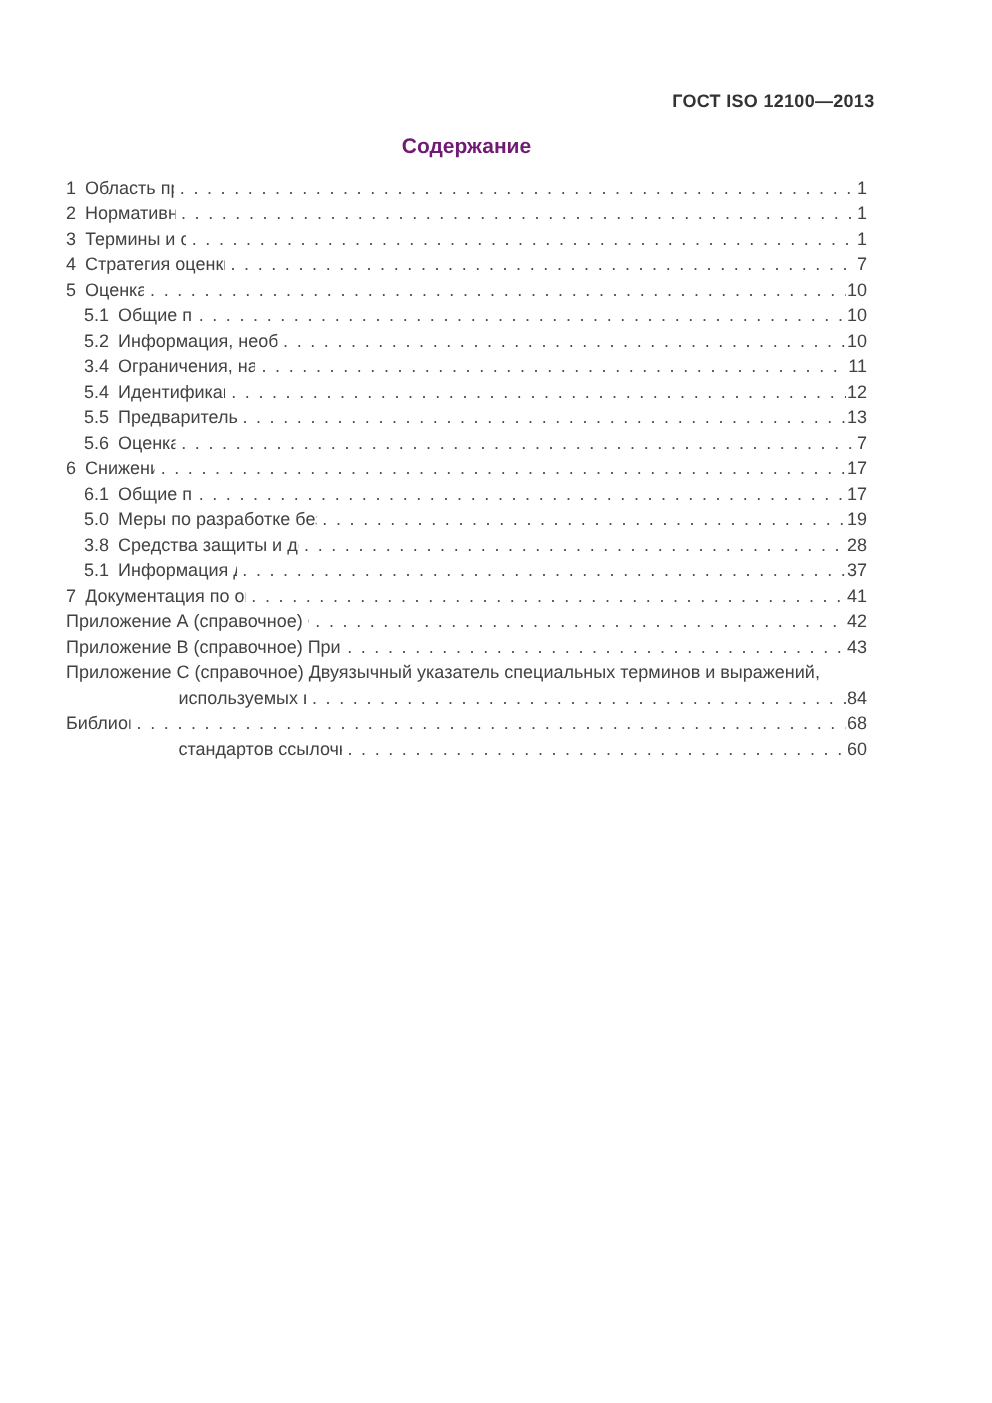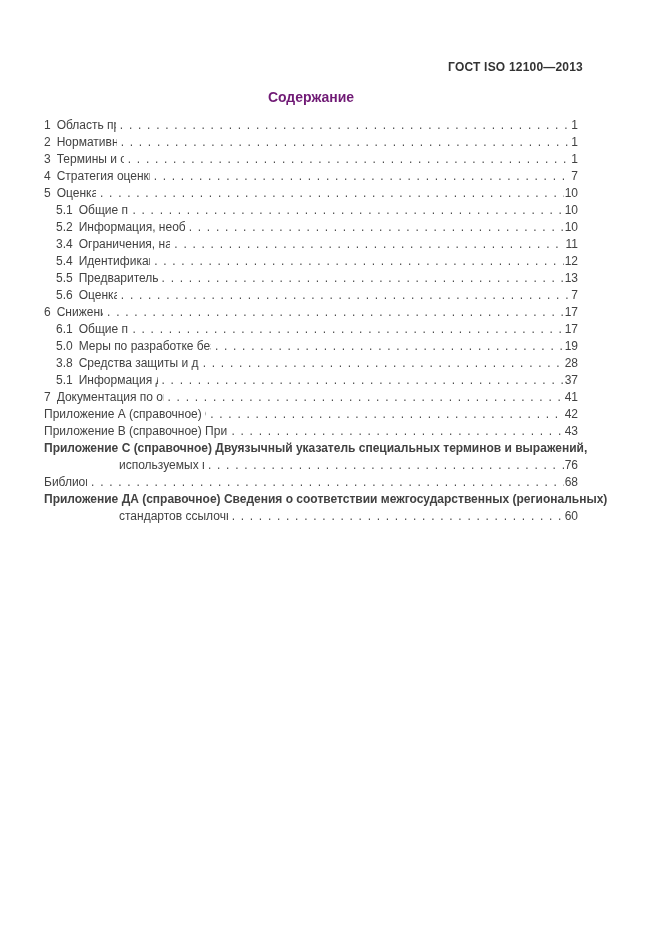--- a/index.html
+++ b/index.html
@@ -24,21 +24,21 @@
   }
   .toc{
     position:absolute;top:117px;left:44px;width:534px;
     font-size:12px;line-height:17px;
   }
   .entry{min-height:17px;}
   .row{display:flex;align-items:baseline;}
   .sub{padding-left:12px;text-align:right;}
   .num{flex:0 0 auto;margin-right:6px;}
   .label{white-space:nowrap;flex:0 1 auto;overflow:hidden;}
-  .l1{white-space:nowrap;font-weight:bold;}
+  .l1{white-space:nowrap;}
   .l2{display:flex;align-items:baseline;padding-left:75px;}
   .dots{
     flex:1 1 auto;min-width:10px;
     overflow:hidden;white-space:nowrap;
     margin-left:4px;margin-right:1px;
     word-spacing:2.4px;
     color:#4a4a4a;
   }
   .dots::before{
     content:". . . . . . . . . . . . . . . . . . . . . . . . . . . . . . . . . . . . . . . . . . . . . . . . . . . . . . . . . . . . . . . . . . . . . . . . . . . . . . . . . . . . . . . . . . . . . . . . . . . .";
@@ -167,30 +167,29 @@
       <div class="entry row">
         <span class="label">Приложение В (справочное) Примеры опасностей, опасных ситуаций и опасных случаев</span>
         <span class="dots"></span>
         <span class="pg">43</span>
       </div>
       <div class="entry">
         <div class="l1"><span>Приложение С (справочное) Двуязычный указатель специальных терминов и выражений,</span></div>
         <div class="l2">
           <span class="label">используемых в настоящем стандарте</span>
           <span class="dots"></span>
-          <span class="pg">76</span>
+          <span class="pg">84</span>
         </div>
       </div>
       <div class="entry row">
         <span class="label">Библиография</span>
         <span class="dots"></span>
         <span class="pg">68</span>
       </div>
       <div class="entry">
-        <div class="l1"><span>Приложение ДА (справочное) Сведения о соответствии межгосударственных (региональных)</span></div>
         <div class="l2">
           <span class="label">стандартов ссылочным международным стандартам</span>
           <span class="dots"></span>
           <span class="pg">60</span>
         </div>
       </div>
     </div>
   <div class="folio">III</div>
 </div>
 

